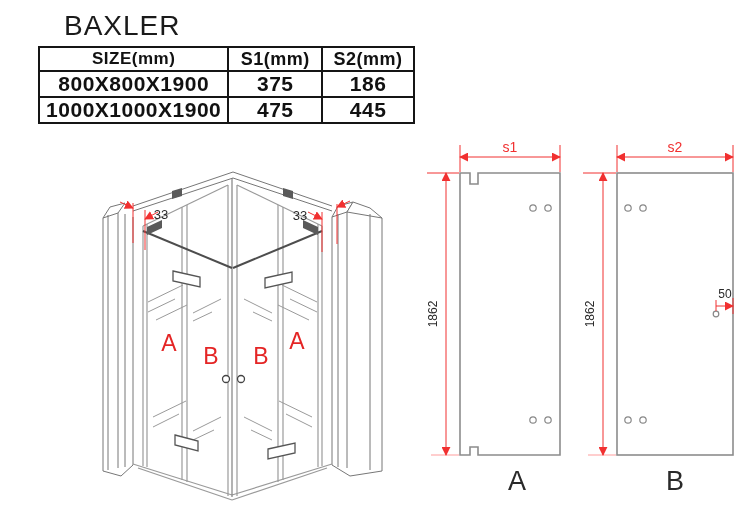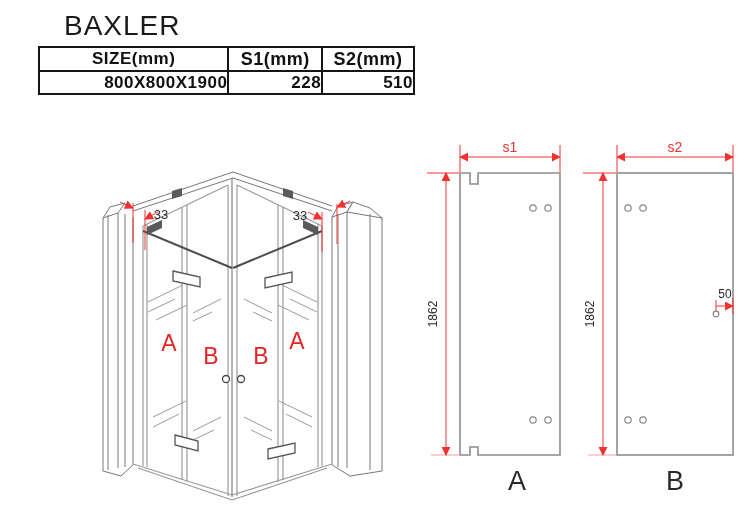--- a/index.html
+++ b/index.html
@@ -14,21 +14,21 @@
   table.size-table{
     position:absolute;left:38px;top:46px;width:377px;border-collapse:collapse;
     table-layout:fixed;
   }
   table.size-table th, table.size-table td{
     border:2px solid #151515;text-align:center;vertical-align:middle;
     font-weight:bold;color:#111;padding:0;letter-spacing:0.5px;
   }
   table.size-table th{height:22px;font-size:18px;}
   table.size-table th.size-h{font-size:17px;margin-left:16px;}
-  table.size-table td{height:21px;font-size:17px;text-align:right;}
+  table.size-table td{height:21px;font-size:21px;}
   col.c-size{width:50.5%;} col.c-s1{width:25%;} col.c-s2{width:24.5%;}
   svg{position:absolute;overflow:visible;}
   svg text{font-family:"Liberation Sans", sans-serif;}
   .dimtxt{fill:#2a2a2a;font-size:12px;}
   .dimtxt33{fill:#2a2a2a;font-size:13px;}
   .redtxt{fill:#f13030;font-size:14px;}
   .paneltxt{fill:#2a2a2a;font-size:27px;}
   .redletter{fill:#e42525;font-size:23px;}
 </style>
 </head>
@@ -47,22 +47,27 @@
     <thead>
       <tr>
         <th class="size-h">SIZE(mm)</th>
         <th>S1(mm)</th>
         <th>S2(mm)</th>
       </tr>
     </thead>
     <tbody>
       <tr>
         <td>800X800X1900</td>
-        <td>228</td>
-        <td>510</td>
+        <td>375</td>
+        <td>186</td>
+      </tr>
+      <tr>
+        <td>1000X1000X1900</td>
+        <td>475</td>
+        <td>445</td>
       </tr>
     </tbody>
   </table>
 
   <svg style="left:40px;top:140px" width="350" height="369" viewBox="0 0 350 369">
     <defs>
       <marker id="arr" viewBox="0 0 10 10" refX="9" refY="5" markerWidth="9" markerHeight="9" orient="auto-start-reverse">
         <path d="M0,0 L10,5 L0,10 z" fill="#f13030"></path>
       </marker>
     </defs>

